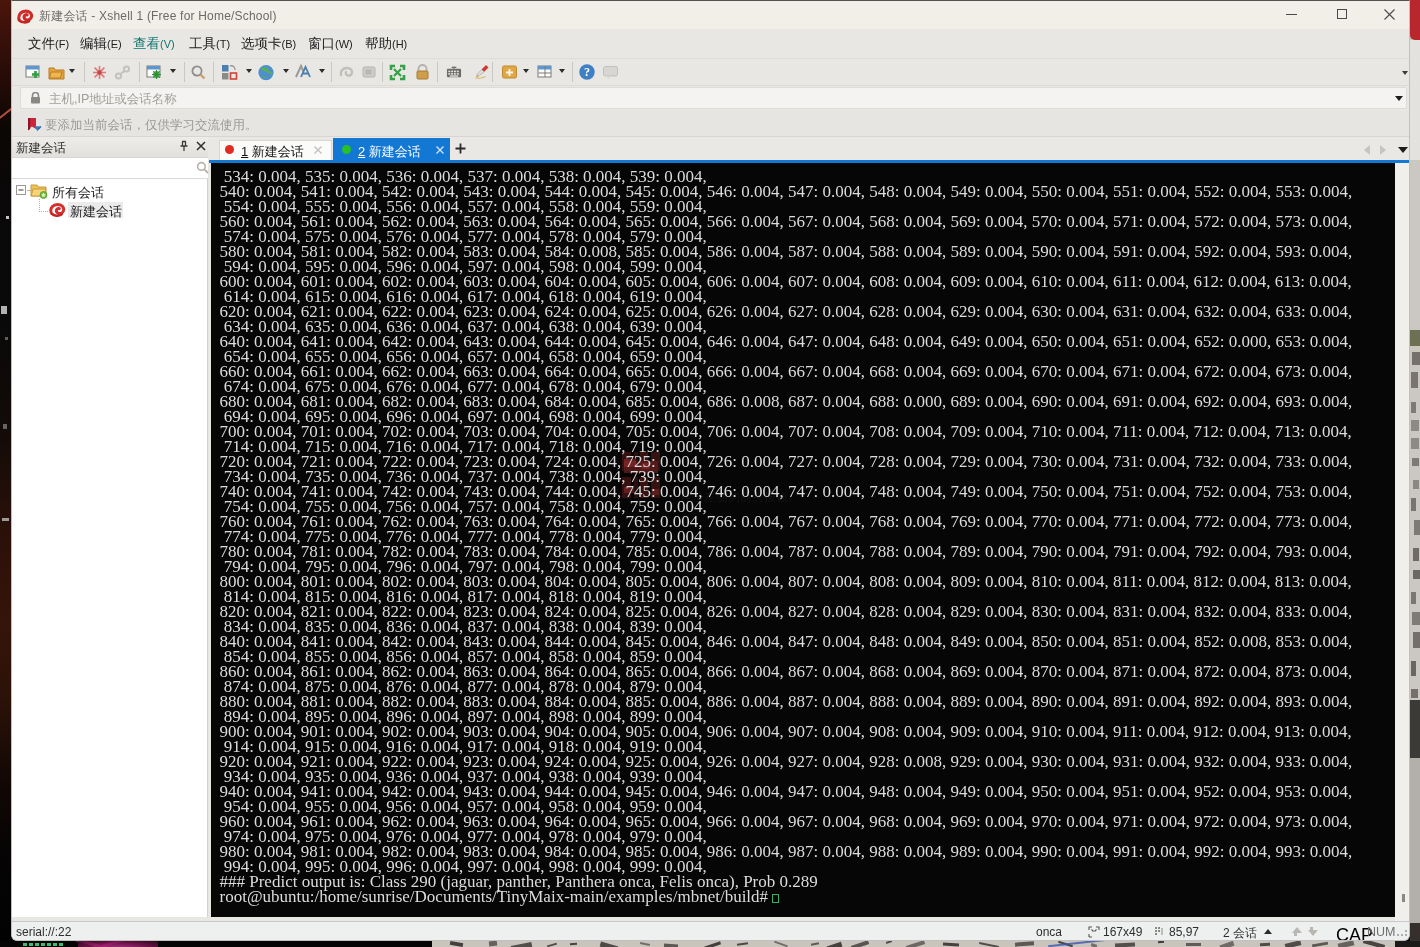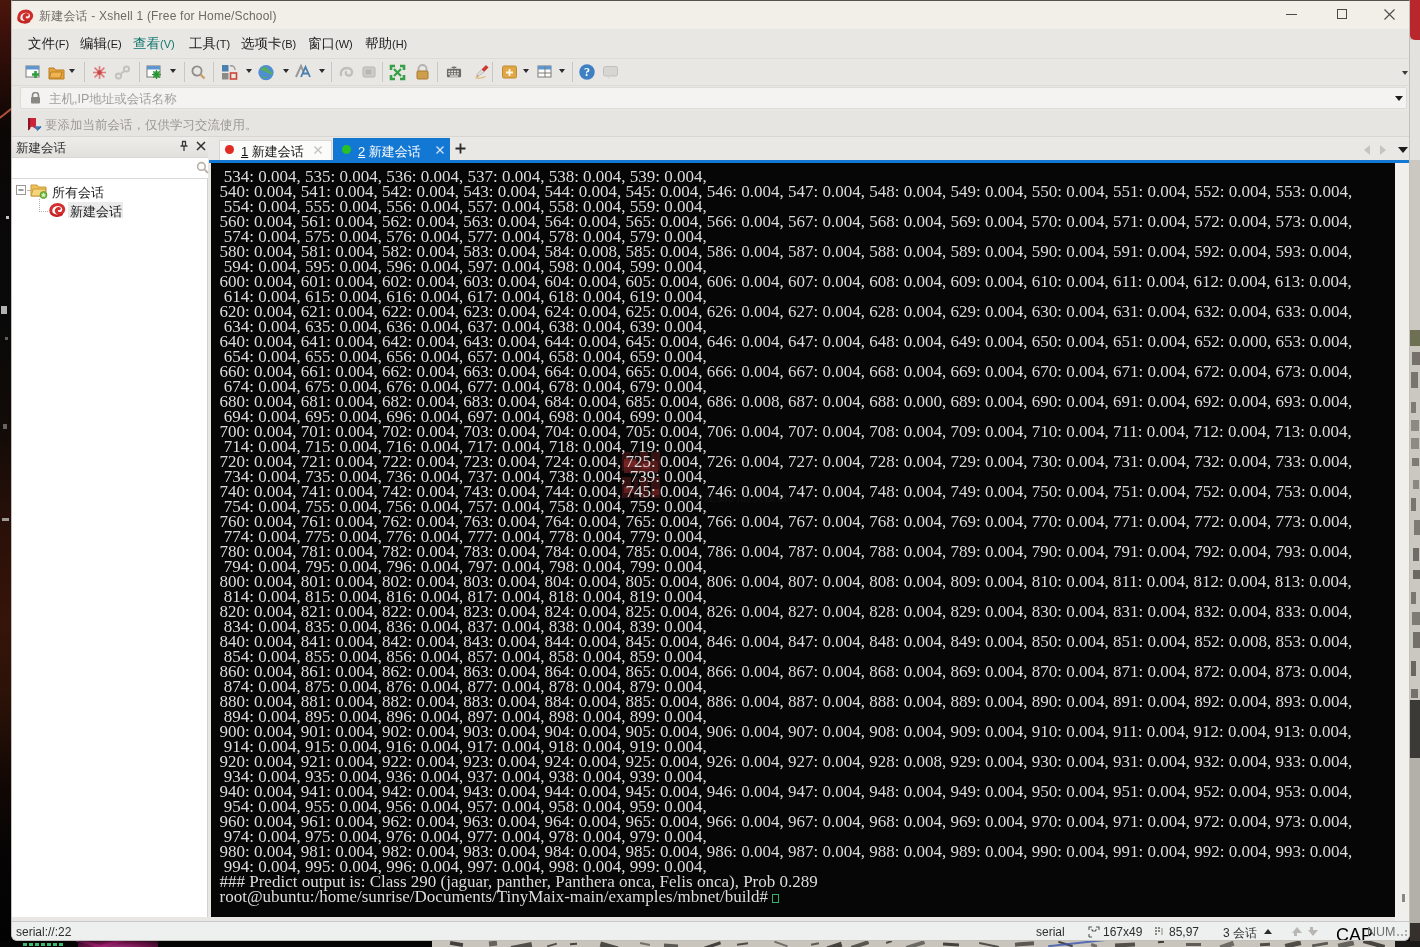--- a/index.html
+++ b/index.html
@@ -363,40 +363,40 @@
 960: 0.004, 961: 0.004, 962: 0.004, 963: 0.004, 964: 0.004, 965: 0.004, 966: 0.004, 967: 0.004, 968: 0.004, 969: 0.004, 970: 0.004, 971: 0.004, 972: 0.004, 973: 0.004,
  974: 0.004, 975: 0.004, 976: 0.004, 977: 0.004, 978: 0.004, 979: 0.004,
 980: 0.004, 981: 0.004, 982: 0.004, 983: 0.004, 984: 0.004, 985: 0.004, 986: 0.004, 987: 0.004, 988: 0.004, 989: 0.004, 990: 0.004, 991: 0.004, 992: 0.004, 993: 0.004,
  994: 0.004, 995: 0.004, 996: 0.004, 997: 0.004, 998: 0.004, 999: 0.004,
 ### Predict output is: Class 290 (jaguar, panther, Panthera onca, Felis onca), Prob 0.289
 root@ubuntu:/home/sunrise/Documents/TinyMaix-main/examples/mbnet/build# <span class="cur"></span></pre>
     <div style="position:absolute;left:1383px;top:162px;width:16px;height:758px;background:#f1efec"></div>
     <div style="position:absolute;left:1390px;top:893px;width:3px;height:8px;background:#8a8884"></div>
     <div style="position:absolute;left:0;top:920px;width:1399px;height:21px;background:#eef0ef;border-top:1px solid #c9c9c9"></div>
     <div style="position:absolute;left:4px;top:924px;font-size:12px;color:#2e2e2e">serial://:22</div>
-    <div style="position:absolute;left:1024px;top:924px;font-size:12px;color:#2e2e2e">serial</div>
+    <div style="position:absolute;left:1024px;top:924px;font-size:12px;color:#2e2e2e">onca</div>
     <svg class="abs" style="left:1076px;top:925px" width="12" height="12" viewBox="0 0 12 12">
       <g stroke="#555" stroke-width="1.1" fill="none">
         <path d="M1 4 V1 h3 M8 1 h3 v3 M1 8 v3 M4 11 h-3"></path>
         <path d="M3.5 3.5 l2 2 M8.5 3.5 l-2 2"></path>
       </g>
     </svg>
     <div style="position:absolute;left:1091px;top:924px;font-size:12px;color:#2e2e2e">167x49</div>
     <svg class="abs" style="left:1142px;top:925px" width="11" height="11" viewBox="0 0 11 11">
       <g fill="#8a8884">
         <rect x="1" y="1" width="2" height="2"></rect>
         <rect x="4" y="1" width="2" height="2"></rect>
         <rect x="1" y="4" width="2" height="2"></rect>
         <rect x="4" y="4" width="2" height="2"></rect>
         <rect x="1" y="7" width="2" height="2"></rect>
       </g>
       <path d="M8 2 v7" stroke="#8a8884"></path>
     </svg>
     <div style="position:absolute;left:1157px;top:924px;font-size:12px;color:#2e2e2e">85,97</div>
-    <div style="position:absolute;left:1211px;top:924px;font-size:12px;color:#2e2e2e">3 会话</div>
+    <div style="position:absolute;left:1211px;top:924px;font-size:12px;color:#2e2e2e">2 会话</div>
     <div class="abs" style="left:1252px;top:928px;width:0;height:0;border-left:4px solid transparent;border-right:4px solid transparent;border-bottom:5px solid #2b2b2b"></div>
     <div class="abs" style="left:1280px;top:926px;width:0;height:0;border-left:5px solid transparent;border-right:5px solid transparent;border-bottom:6px solid #b9b7b3"></div>
     <div style="position:absolute;left:1281.5px;top:932px;width:3px;height:3px;background:#b9b7b3"></div>
     <div class="abs" style="left:1296px;top:929px;width:0;height:0;border-left:5px solid transparent;border-right:5px solid transparent;border-top:6px solid #b9b7b3"></div>
     <div style="position:absolute;left:1297.5px;top:926px;width:3px;height:3px;background:#b9b7b3"></div>
     <div style="position:absolute;left:1324px;top:924px;font-size:18px;color:#000000">CAP</div>
     <div style="position:absolute;left:1355px;top:924px;font-size:12.5px;color:#6f6f6f">NUM</div>
     <div style="position:absolute;left:1389px;top:933px;width:2px;height:2px;background:#b0aeaa"></div>
     <div style="position:absolute;left:1393px;top:933px;width:2px;height:2px;background:#b0aeaa"></div>
     <div style="position:absolute;left:1393px;top:929px;width:2px;height:2px;background:#b0aeaa"></div>

